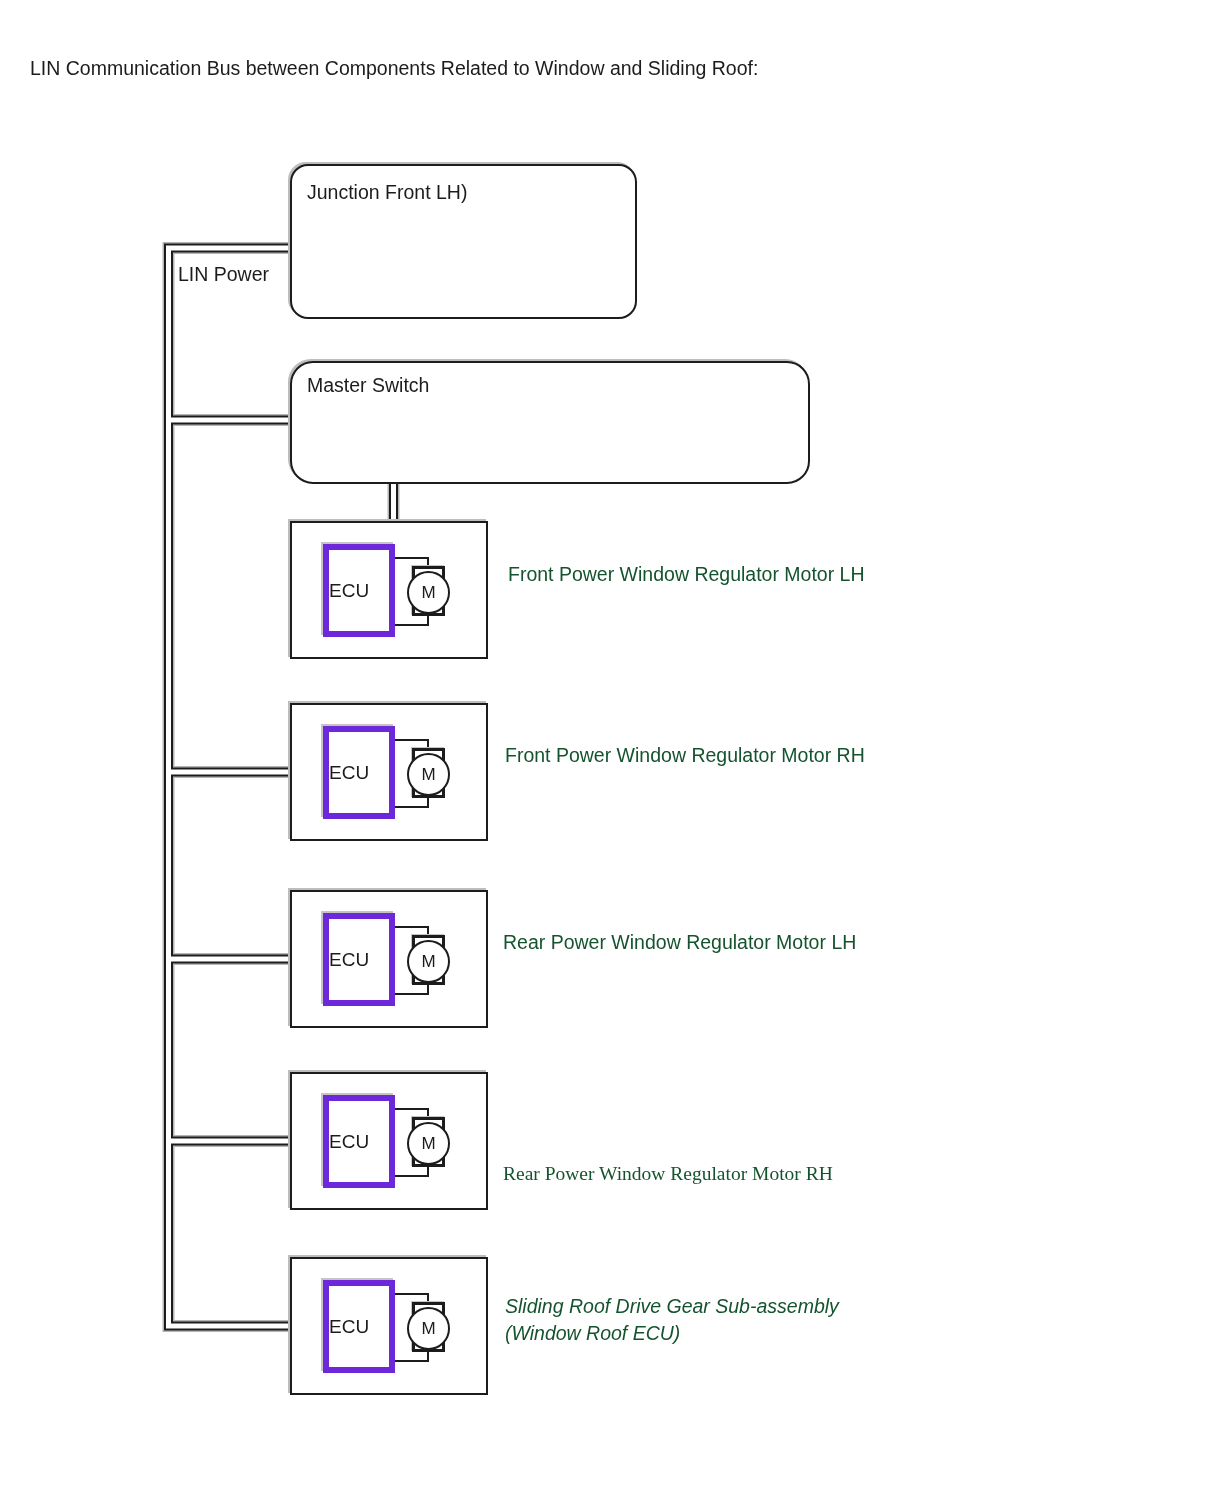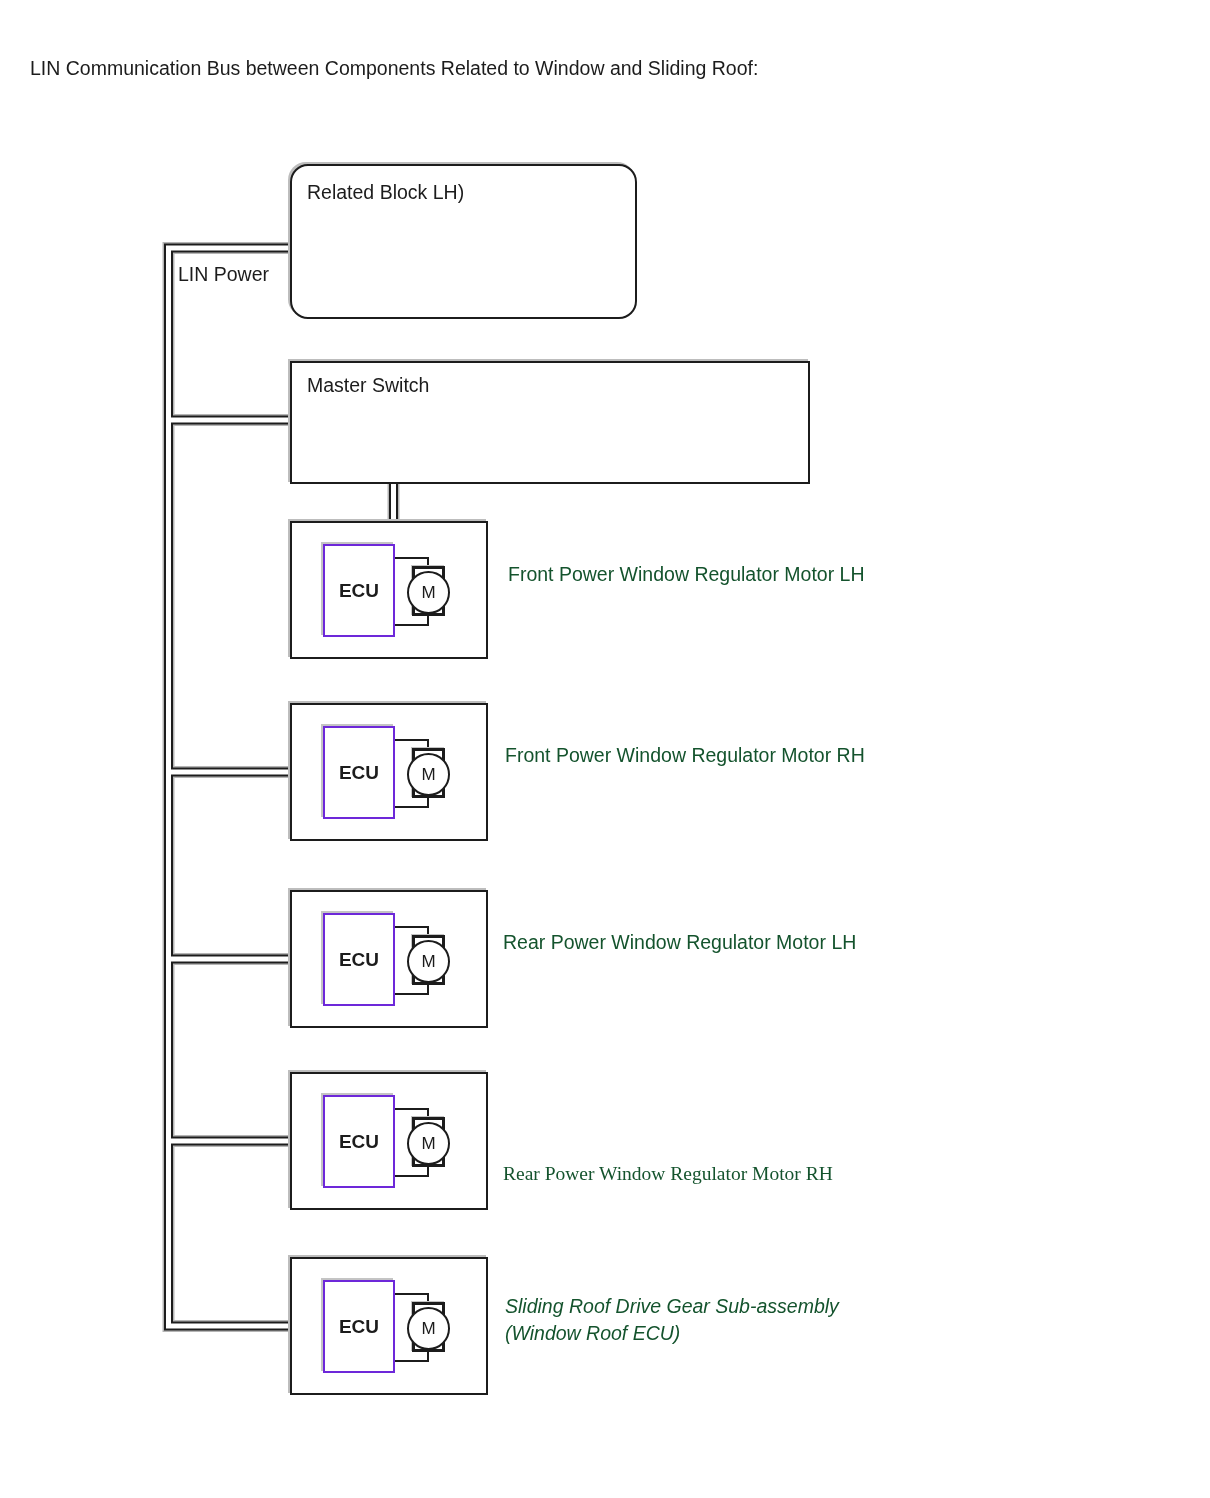--- a/index.html
+++ b/index.html
@@ -12,32 +12,31 @@
   .txt{position:absolute;font-size:19.5px;line-height:27px;white-space:nowrap;}
   #bus-svg{position:absolute;left:0;top:0;}
 
   
   .node{
     position:absolute;background:#ffffff;border:2px solid #1c1c1c;
     box-sizing:border-box;box-shadow:-2px -2px 0 0 #bdbdbd;
   }
   .rounded{border-radius:18px;border-width:2.5px;}
   #main-body-ecu{left:290px;top:140px;width:347px;height:155px;padding:13px 15px;}
-  #master-switch{left:290px;top:337px;width:520px;height:123px;padding:9px 15px;}
+  #master-switch{left:290px;top:337px;width:520px;height:123px;padding:9px 15px;border-radius:23px;}
   .node .label{font-size:19.5px;line-height:27.5px;}
 
   
   .module{left:290px;width:198px;height:138px;}
   .ecu-rect{
     position:absolute;left:31px;top:21px;width:72px;height:93px;
-    border:2px solid #6d28d9;box-sizing:border-box;background:#fff;
+    border:6px solid #6d28d9;box-sizing:border-box;background:#fff;
     box-shadow:-2px -2px 0 0 #c4c4c4;
-    display:flex;align-items:center;justify-content:center;
+    display:flex;align-items:center;
     font-size:19px;
-    font-weight:bold;
   }
   .wire{position:absolute;background:#1c1c1c;}
   .wire-top{left:103px;top:34px;width:34px;height:2px;}
   .stub-top{left:135px;top:34px;width:2px;height:12px;}
   .wire-bottom{left:103px;top:101px;width:34px;height:2px;}
   .stub-bottom{left:135px;top:91px;width:2px;height:12px;}
   .motor-square{
     position:absolute;left:120px;top:43px;width:33px;height:50px;
     border:3px solid #1c1c1c;box-sizing:border-box;background:#fff;
     box-shadow:-1px -1px 0 0 #c4c4c4;
@@ -82,21 +81,21 @@
       <path d="M 167 748 L 292 748"></path>
       <path d="M 167 935 L 292 935"></path>
       <path d="M 167 1117 L 292 1117"></path>
       <path d="M 393.5 457 L 393.5 500"></path>
     </g>
   </svg>
 
   <div class="txt" style="left:178px;top:237px;">LIN Power</div>
 
   <div class="node rounded" id="main-body-ecu">
-    <div class="label">Related Block LH)</div>
+    <div class="label">Junction Front LH)</div>
   </div>
 
   <div class="node" id="master-switch">
     <div class="label">Master Switch</div>
   </div>
 
   <div class="node module" style="top:497px;">
     <div class="wire wire-top"></div>
     <div class="wire stub-top"></div>
     <div class="wire wire-bottom"></div>

